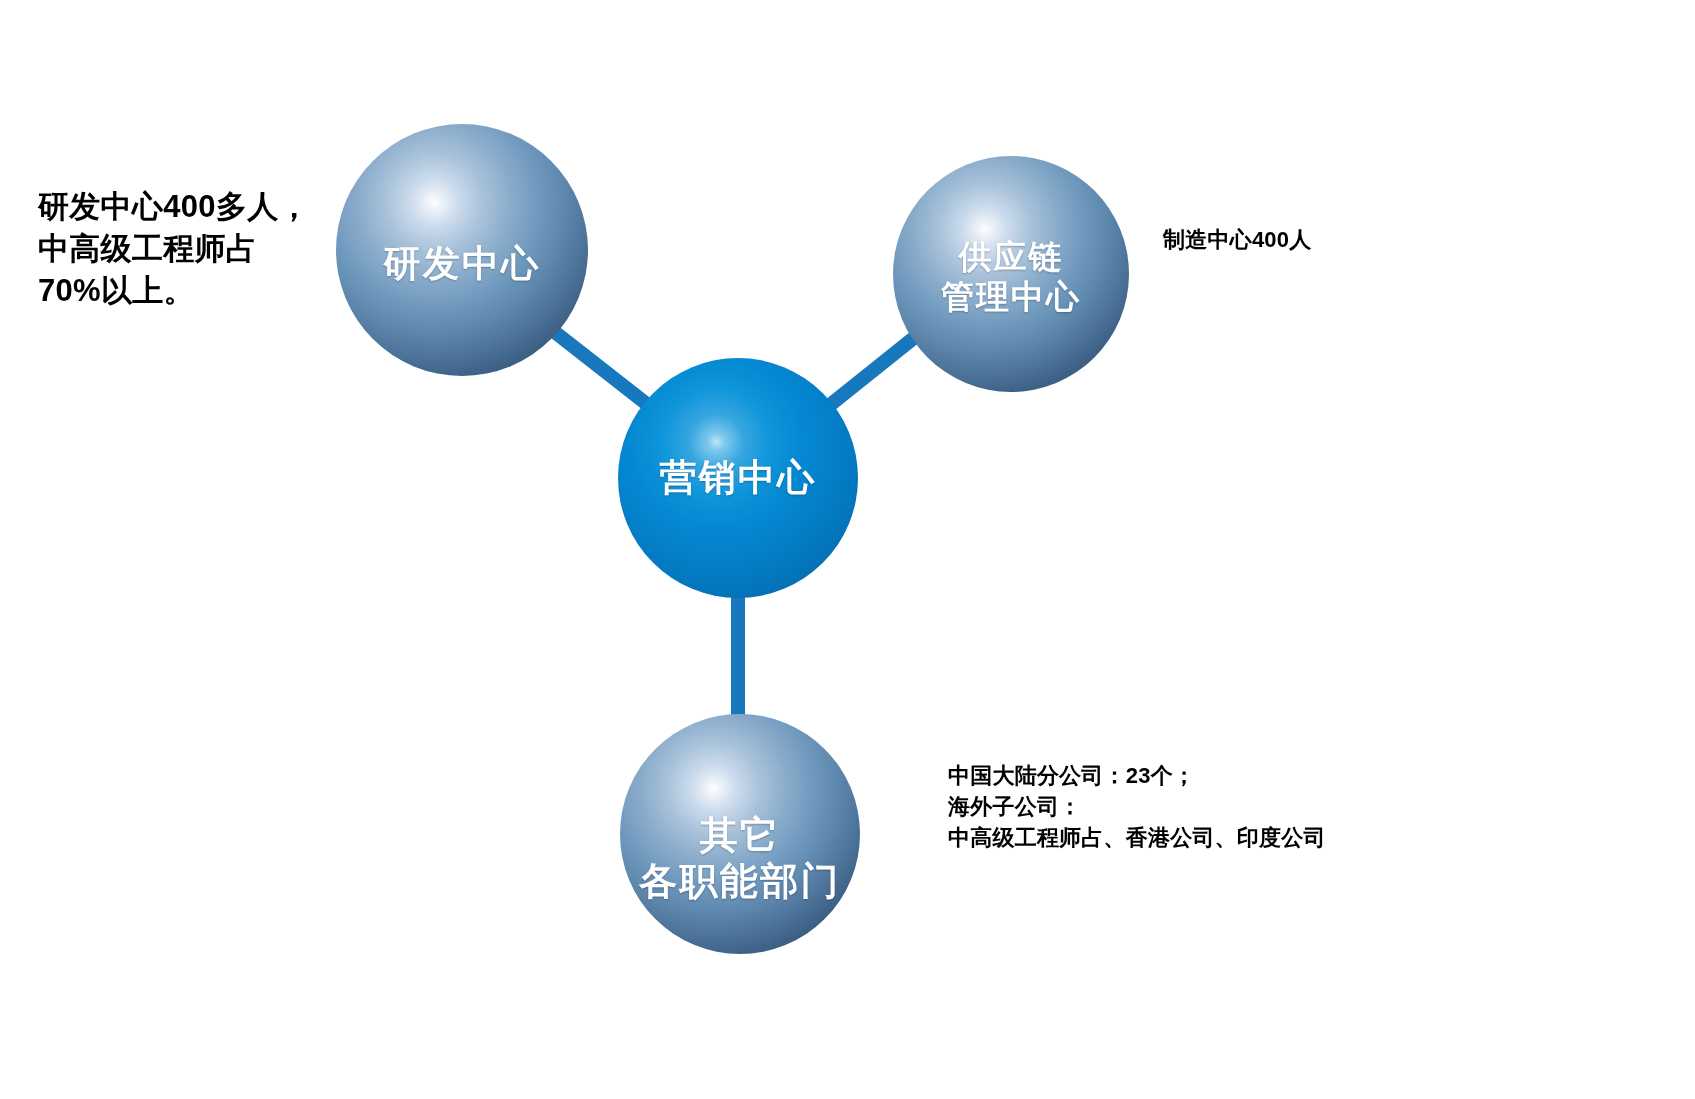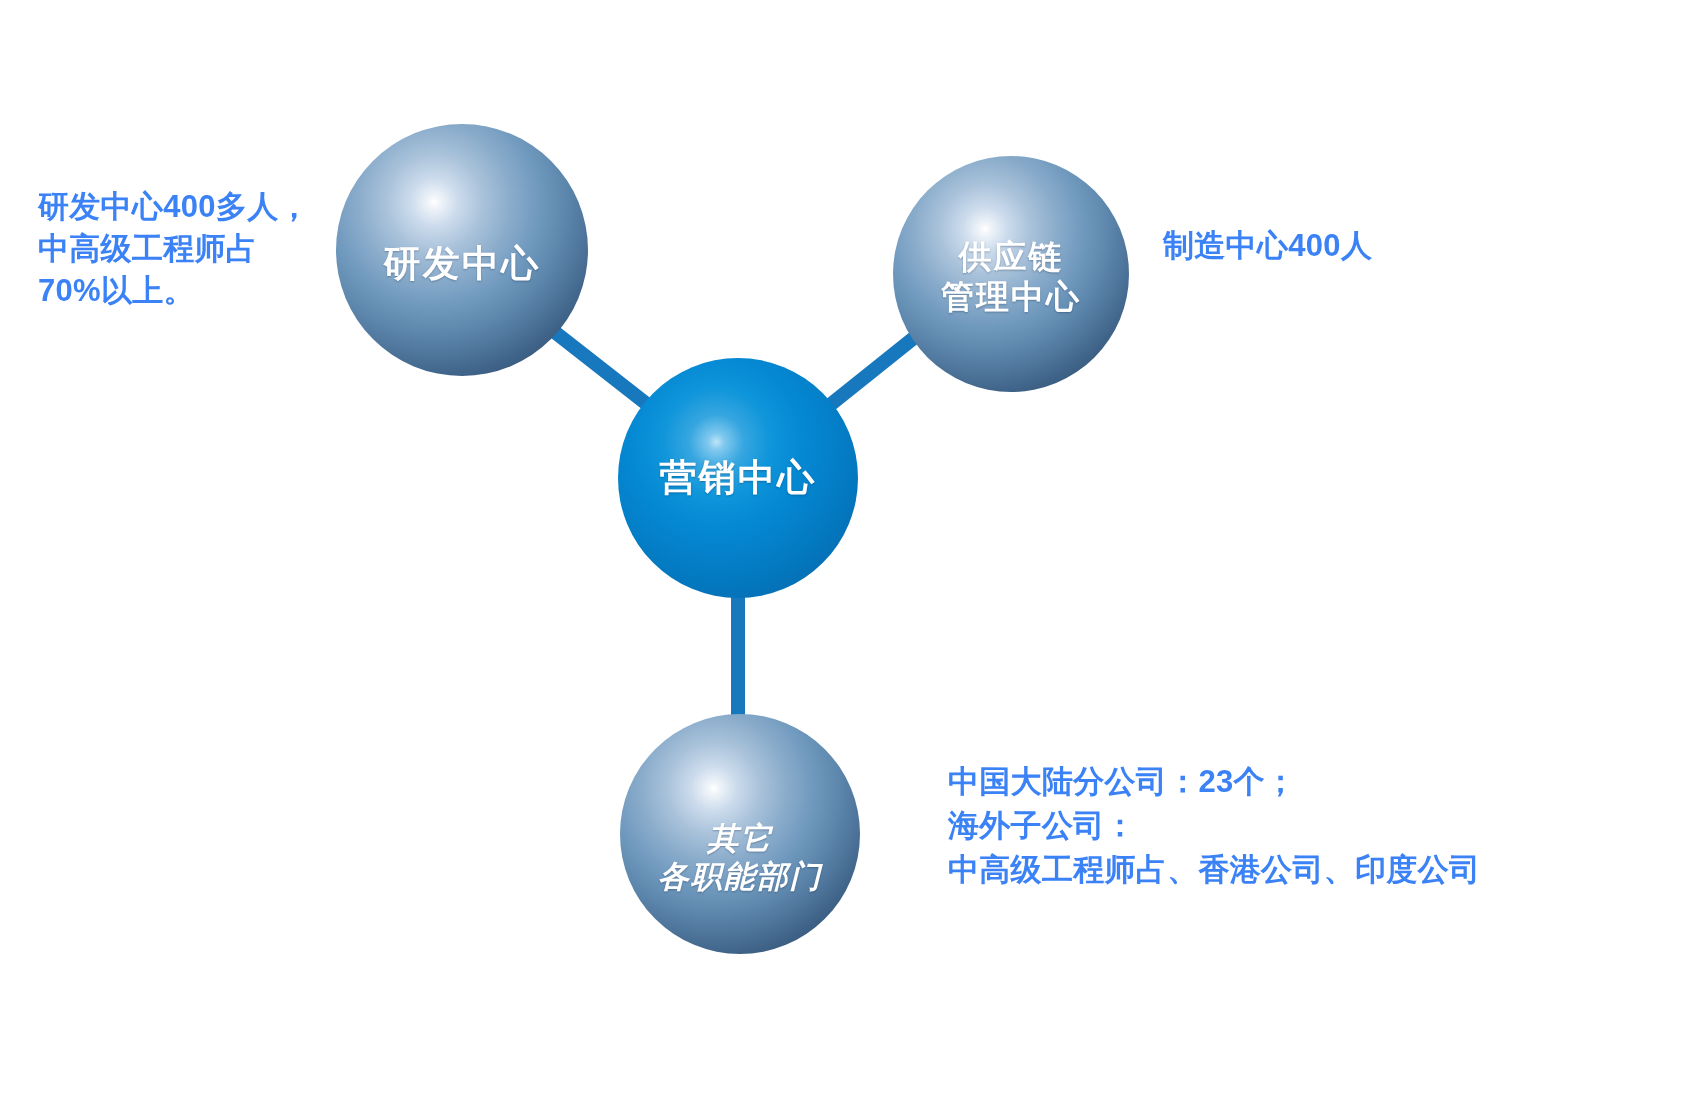--- a/index.html
+++ b/index.html
@@ -87,38 +87,38 @@
 
   
   #node-rd       { left: 336px; top: 124px;  width: 252px; height: 252px; }
   #node-supply   { left: 893px; top: 156px;  width: 236px; height: 236px; }
   #node-mkt      { left: 618px; top: 358px;  width: 240px; height: 240px; }
   #node-other    { left: 620px; top: 714px;  width: 240px; height: 240px; }
 
   #node-rd .node-label     { font-size: 37px; margin-top: 28px; }
   #node-supply .node-label { font-size: 33px; margin-top: 6px; }
   #node-mkt .node-label    { font-size: 37px; }
-  #node-other .node-label  { font-size: 31px; margin-top: 48px; font-style: italic; }
+  #node-other .node-label  { font-size: 38px; margin-top: 48px; }
 
   
   .note {
     position: absolute;
     z-index: 4;
-    color: #3b82f6;
+    color: #000000;
     white-space: pre-line;
   }
   .note-bold {
     font-weight: bold;
     font-size: 31px;
     line-height: 1.35;
     letter-spacing: 0.01em;
   }
   .note-plain {
     font-weight: bold;
-    font-size: 31px;
+    font-size: 22px;
     line-height: 1.42;
     letter-spacing: 0.01em;
   }
   #note-rd        { left: 38px;  top: 186px; width: 300px; }
   #note-supply    { left: 1163px; top: 224px; width: 420px; }
   #note-other     { left: 948px;  top: 760px; width: 640px; }
 </style>
 </head>
 <body>
 

